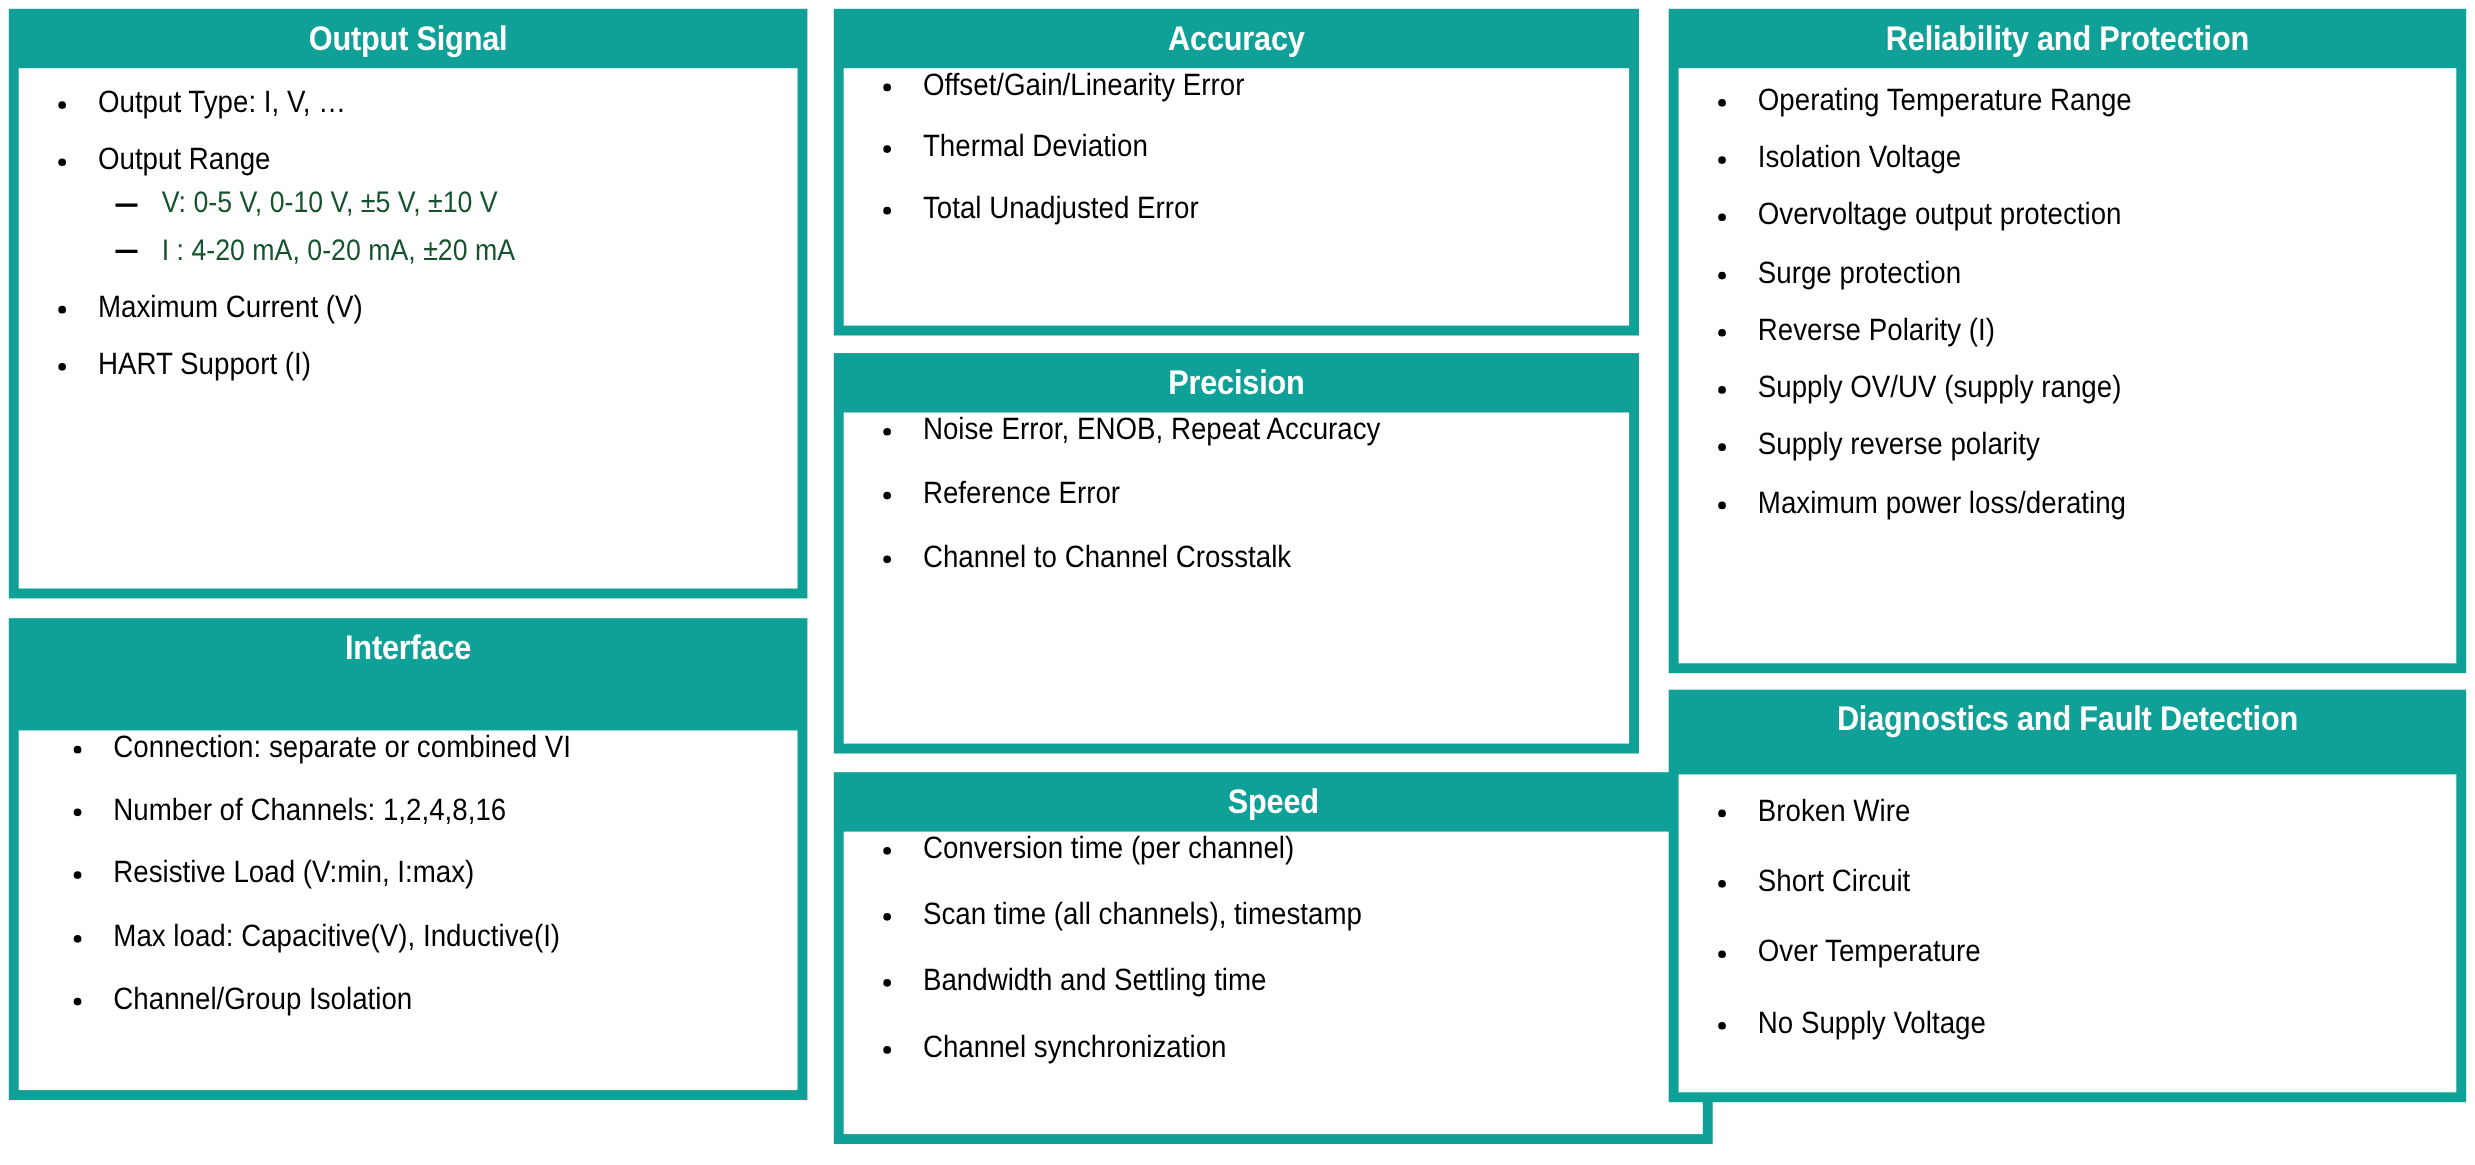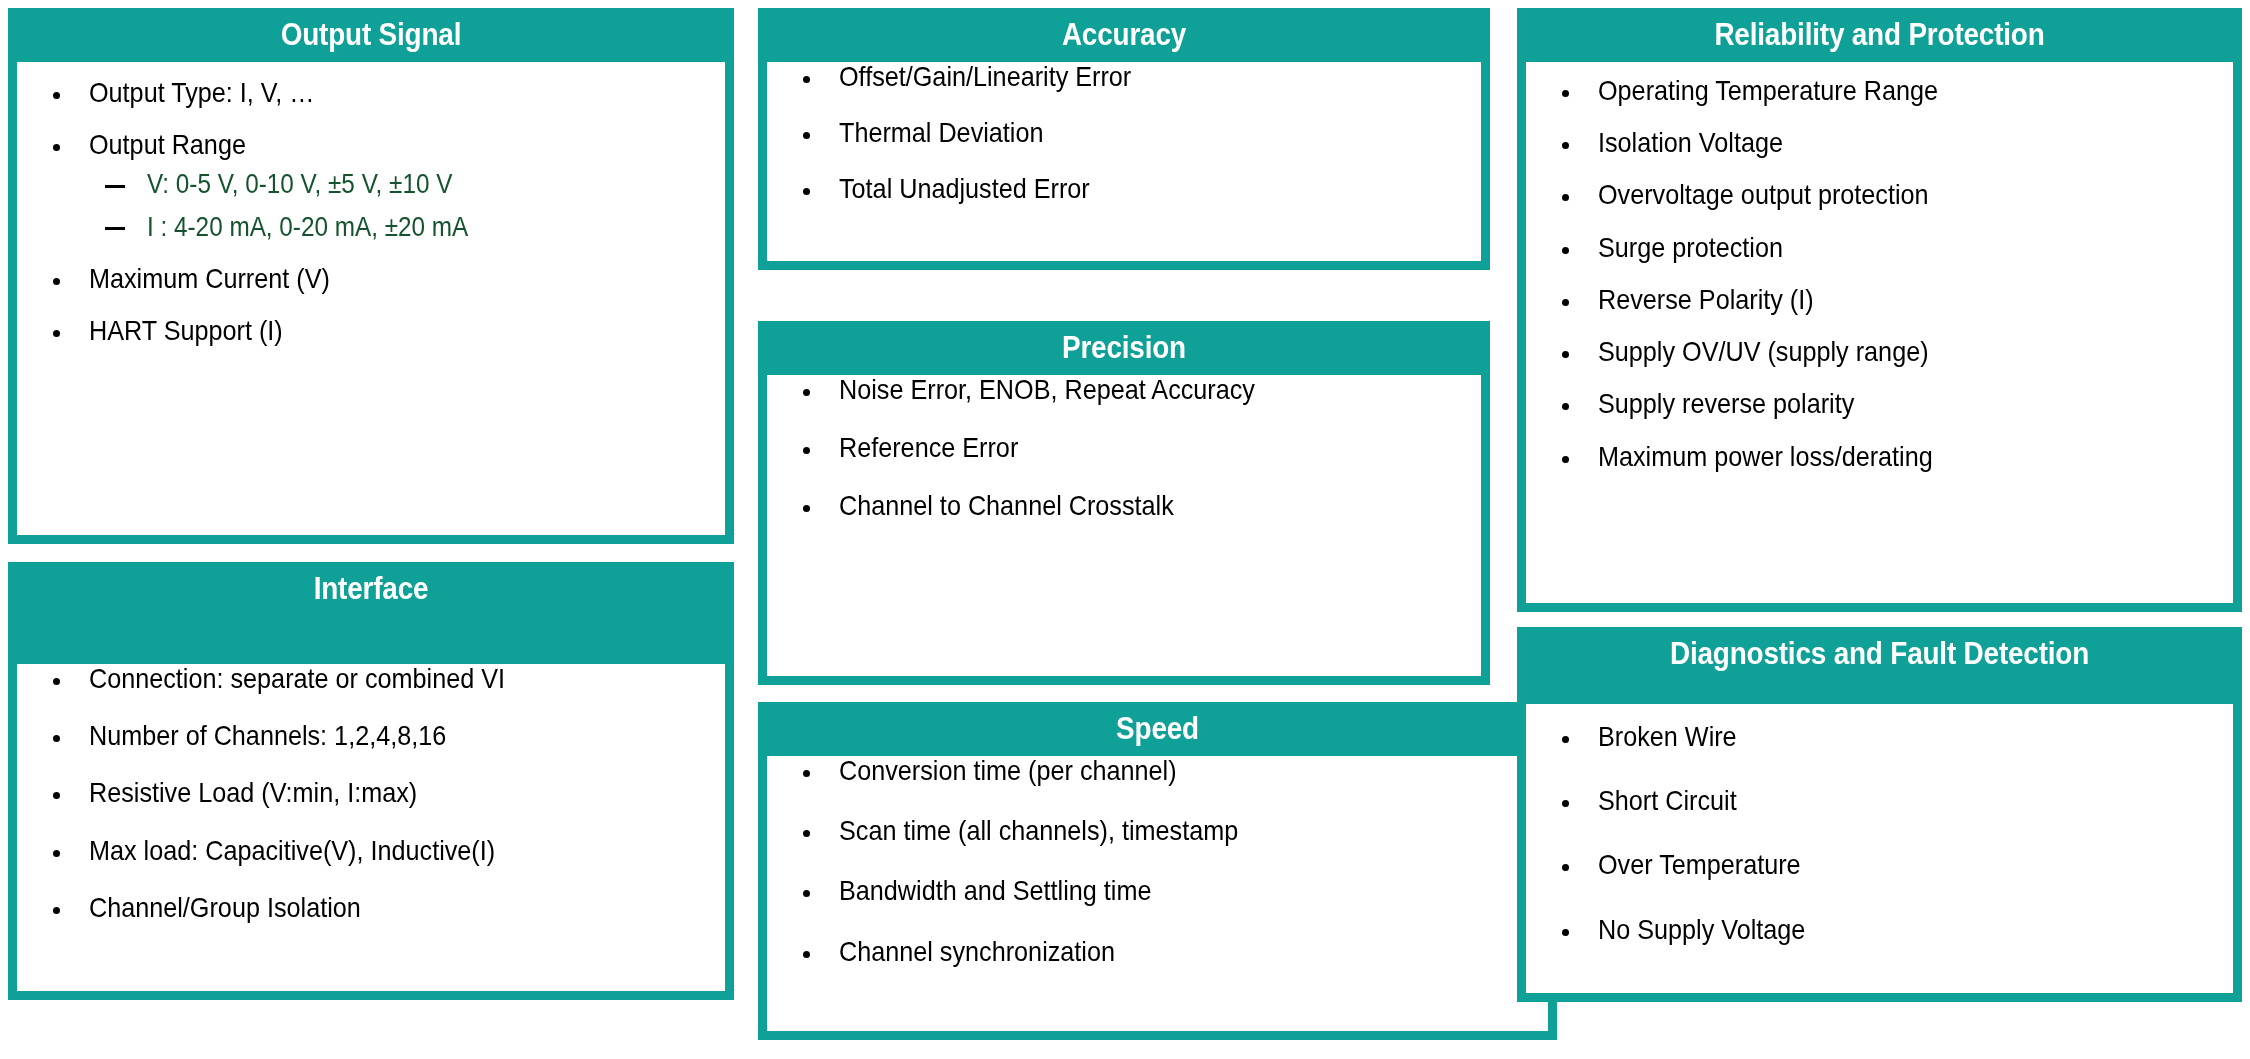--- a/index.html
+++ b/index.html
@@ -92,30 +92,30 @@
     left:16px;
     top:0.52em;
     width:20px;height:3px;
     background:#000;
   }
 
   
   #card-output-signal{left:8px;  top:8px;   width:726px; height:536px;}
   #card-interface    {left:8px;  top:562px; width:726px; height:438px;gap:48px;}
   
-  #card-accuracy     {left:758px;top:8px;   width:732px; height:262px;}
+  #card-accuracy     {left:758px;top:8px;   width:732px; height:297px;}
   #card-precision    {left:758px;top:321px; width:732px; height:364px;}
   #card-speed        {left:758px;top:702px; width:799px; height:338px;}
   
   #card-reliability  {left:1517px;top:8px;  width:725px; height:604px;justify-content:flex-end;}
   #card-diagnostics  {left:1517px;top:627px;width:725px; height:375px;gap:23px;}
 
   #card-output-signal .card-body{padding-top:16px;}
   #card-output-signal ul.bullets > li{margin-bottom:22px;}
-  #card-interface ul.bullets > li{margin-bottom:27px;}
+  #card-interface ul.bullets > li{margin-bottom:27px;margin-left:14px;}
   #card-accuracy  ul.bullets > li{margin-bottom:26px;}
   #card-precision ul.bullets > li{margin-bottom:28px;}
   #card-speed     ul.bullets > li{margin-bottom:30px;}
   #card-reliability ul.bullets > li{margin-bottom:22px;}
   #card-diagnostics ul.bullets > li{margin-bottom:34px;}
   #card-diagnostics .card-body{padding-top:18px;}
   #card-reliability .card-body{padding-top:14px;}
 </style>
 </head>
 <body>

